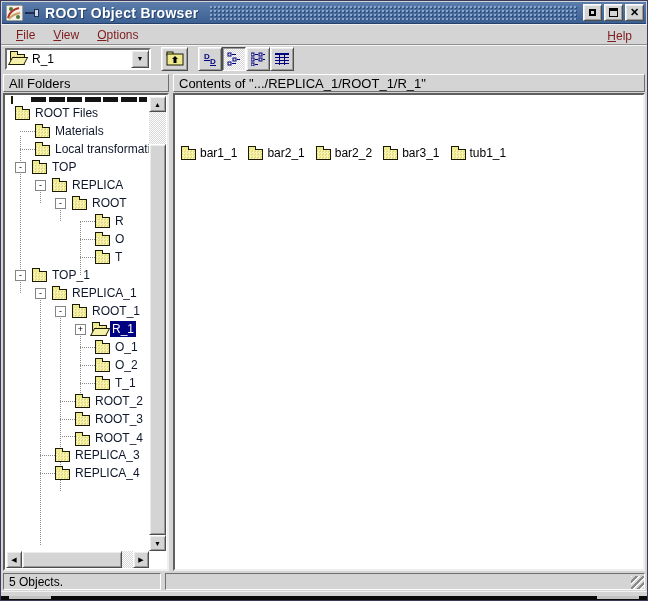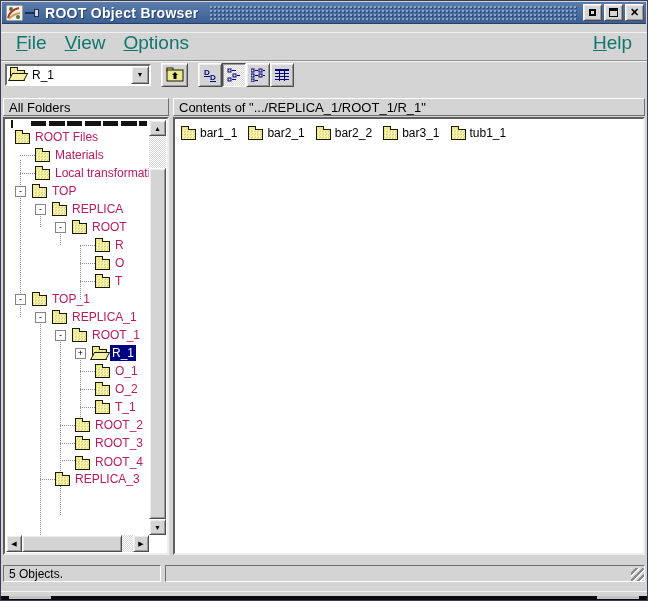--- a/index.html
+++ b/index.html
@@ -3,21 +3,21 @@
 <meta charset="utf-8">
 <style>
   * { box-sizing: border-box; margin: 0; padding: 0; }
   body { font-family: "Liberation Sans", sans-serif; background: #808080; }
 
   .window {
     width: 648px; height: 601px;
     background: #d4d4d4;
     border: 1px solid #3a3a5c;
     display: flex; flex-direction: column;
-    position: relative; overflow: hidden; gap: 8px;
+    position: relative; overflow: hidden;
   }
 
   
   .titlebar {
     height: 22px; flex: 0 0 22px;
     margin: 1px 1px 0 1px;
     background: linear-gradient(#5a7dab, #3d6093);
     display: flex; align-items: center;
     padding: 0 2px 0 4px;
     border-bottom: 1px solid #24406b;
@@ -53,21 +53,21 @@
 
   
   .menubar {
     height: 20px; flex: 0 0 20px;
     display: flex; align-items: center;
     padding: 0 6px; background: #d4d4d4;
     border-top: 1px solid #f0f0f0;
   }
   .menubar-left { display: flex; }
   .menubar-spacer { flex: 1; }
-  .menu-item { font-size: 19px; color: #0f766e; padding: 2px 9px; cursor: pointer; }
+  .menu-item { font-size: 12px; color: #7f1d1d; padding: 2px 9px; cursor: pointer; }
 
   
   .toolbar {
     height: 28px; flex: 0 0 28px;
     display: flex; align-items: center;
     padding: 0 4px;
     border-top: 1px solid #909090;
     box-shadow: inset 0 1px 0 #f5f5f5;
   }
   .combo {
@@ -149,21 +149,21 @@
   }
   .fld::before {
     content: ""; position: absolute; left: -1px; top: -4px; width: 6px; height: 3px;
     background: #efe98e; border: 1px solid #1a1a00; border-bottom: none;
   }
   .fld.open::after {
     content: ""; position: absolute; left: -3px; bottom: -1px; width: 14px; height: 6px;
     background: #f5f0a8; border: 1px solid #1a1a00;
     transform: skewX(-28deg); transform-origin: bottom right;
   }
-  .tree-label { font-size: 12px; color: #be185d; padding: 1px 2px; }
+  .tree-label { font-size: 12px; color: #0f172a; padding: 1px 2px; }
   .tree-label.sel { background: #000080; color: #ffffff; }
 
   
   .checker {
     background-color: #e9e9e9;
     background-image: repeating-conic-gradient(#ffffff 0% 25%, #d6d6d6 25% 50%);
     background-size: 2px 2px;
   }
   .vscroll { position: absolute; top: 1px; right: 1px; bottom: 18px; width: 17px; display: flex; flex-direction: column; }
   .hscroll { position: absolute; left: 1px; right: 18px; bottom: 1px; height: 17px; display: flex; }
@@ -182,21 +182,21 @@
     box-shadow: inset 1px 1px 0 #ececec, inset -1px -1px 0 #9a9a9a;
     cursor: pointer;
   }
   .v-track-top { flex: 0 0 32px; }
   .v-thumb { flex: 1; }
   .h-thumb { flex: 0 0 100px; }
   .h-track { flex: 1; }
 
   
   .contents-area { position: absolute; inset: 0; padding: 7px 6px; display: flex; align-items: flex-start; }
-  .content-item { display: flex; align-items: flex-end; margin-right: 11px; cursor: pointer; }
+  .content-item { display: flex; align-items: flex-end; margin-right: 11px; cursor: pointer; margin-top: 44px; }
   .content-item .fld { margin-top: 3px; }
   .item-label { font-size: 12px; color: #000; margin-left: 1px; }
 
   
   .statusbar { height: 20px; flex: 0 0 20px; display: flex; gap: 4px; padding: 2px 2px 1px 2px; }
   .status-panel {
     border: 1px solid; border-color: #6f6f6f #ffffff #ffffff #6f6f6f;
     background: #d4d4d4; font-size: 12px; color: #000;
     display: flex; align-items: center; padding-left: 5px;
     position: relative;
@@ -420,20 +420,25 @@
             <div class="tree-row" style="padding-left: 53px; align-items: flex-end;">
               <span class="stub"></span>
               <span class="fld"></span>
               <span class="tree-label">ROOT_4</span>
             </div>
             <div class="tree-row" style="padding-left: 33px;">
               <span class="stub"></span>
               <span class="fld"></span>
               <span class="tree-label">REPLICA_3</span>
             </div>
+            <div class="tree-row" style="padding-left: 33px;">
+              <span class="stub"></span>
+              <span class="fld"></span>
+              <span class="tree-label">REPLICA_4</span>
+            </div>
             <div class="trunk" style="left: 13px; top: 40px; height: 157px;"></div>
             <div class="trunk" style="left: 33px; top: 89px; height: 18px;"></div>
             <div class="trunk" style="left: 33px; top: 197px; height: 252px;"></div>
             <div class="trunk" style="left: 53px; top: 107px; height: 18px;"></div>
             <div class="trunk" style="left: 53px; top: 215px; height: 180px;"></div>
             <div class="trunk" style="left: 73px; top: 125px; height: 54px;"></div>
             <div class="trunk" style="left: 73px; top: 233px; height: 72px;"></div>
           </div>
         <div class="vscroll">
           <div class="sb-btn">

